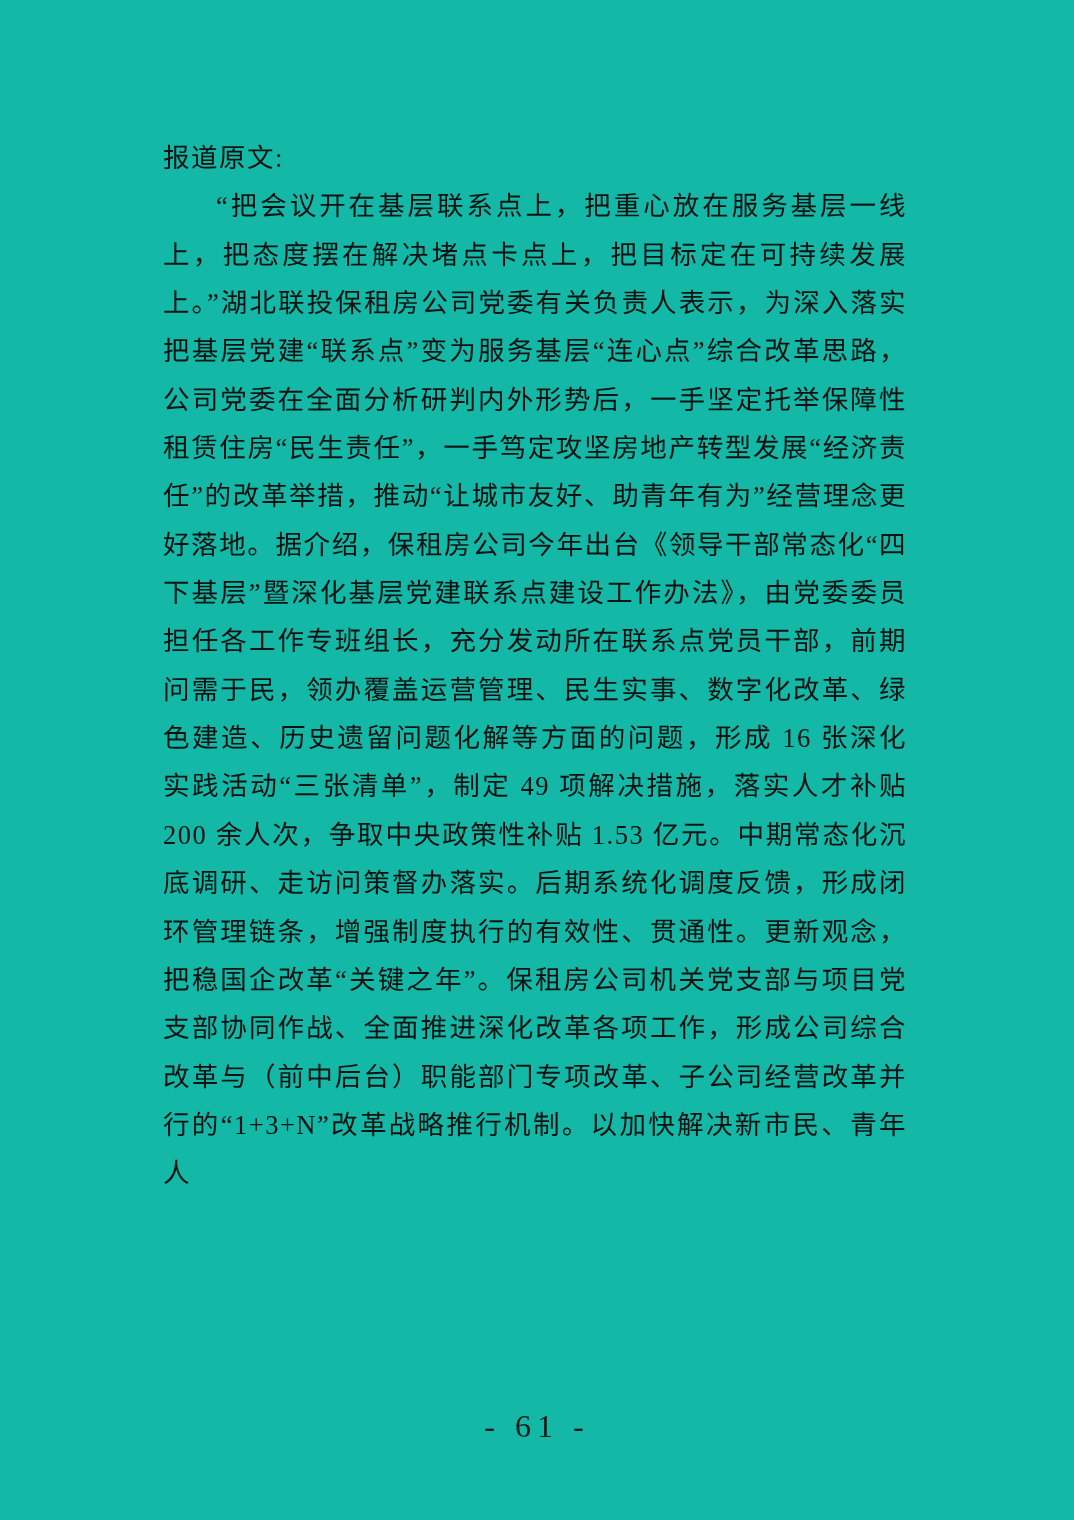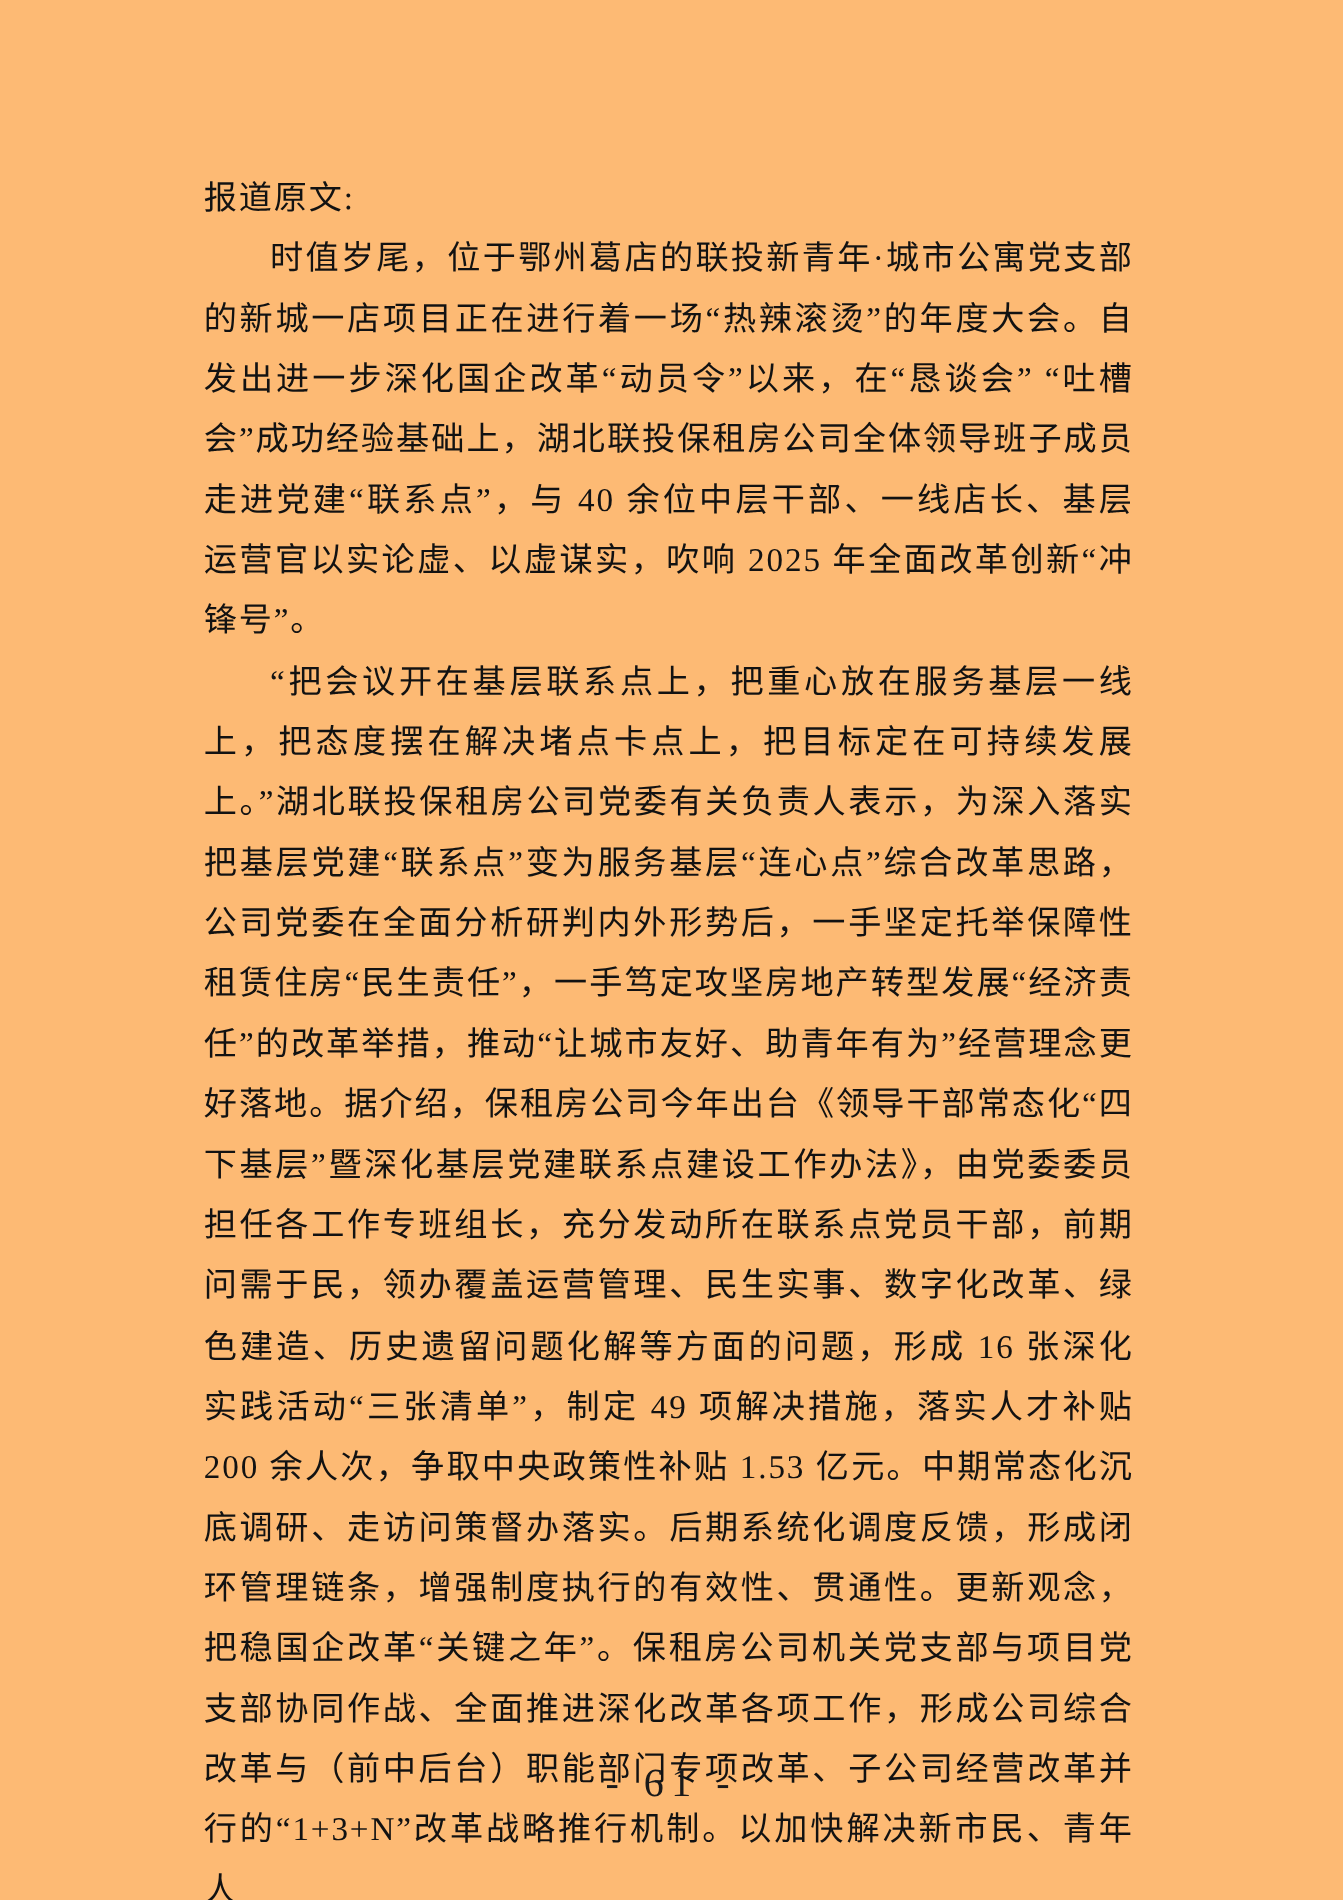--- a/index.html
+++ b/index.html
@@ -14,21 +14,21 @@
     overflow: hidden;
     font-family: "Liberation Serif", "DejaVu Serif", serif;
     color: #121212;
   }
   .page {
     position: absolute;
     left: 0;
     top: 0;
     width: 1074px;
     height: 1520px;
-    background: #fdba74;
+    background: #14b8a6;
   }
   .content {
     position: absolute;
     left: 163px;
     top: 134px;
     width: 744px;
     font-size: 26.5px;
     line-height: 48.35px;
     letter-spacing: 1.5px;
     text-align: justify;
@@ -52,17 +52,16 @@
     letter-spacing: 6px;
     color: #1a1a1a;
   }
 </style>
 </head>
 <body>
 
 <div class="page">
   <div class="content">
     <div class="heading">报道原文:</div>
-    <p class="para">时值岁尾，位于鄂州葛店的联投新青年·城市公寓党支部的新城一店项目正在进行着一场“热辣滚烫”的年度大会。自发出进一步深化国企改革“动员令”以来，在“恳谈会” “吐槽会”成功经验基础上，湖北联投保租房公司全体领导班子成员走进党建“联系点”，与 40 余位中层干部、一线店长、基层运营官以实论虚、以虚谋实，吹响 2025 年全面改革创新“冲锋号”。</p>
     <p class="para">“把会议开在基层联系点上，把重心放在服务基层一线上，把态度摆在解决堵点卡点上，把目标定在可持续发展上。”湖北联投保租房公司党委有关负责人表示，为深入落实把基层党建“联系点”变为服务基层“连心点”综合改革思路，公司党委在全面分析研判内外形势后，一手坚定托举保障性租赁住房“民生责任”，一手笃定攻坚房地产转型发展“经济责任”的改革举措，推动“让城市友好、助青年有为”经营理念更好落地。据介绍，保租房公司今年出台《领导干部常态化“四下基层”暨深化基层党建联系点建设工作办法》，由党委委员担任各工作专班组长，充分发动所在联系点党员干部，前期问需于民，领办覆盖运营管理、民生实事、数字化改革、绿色建造、历史遗留问题化解等方面的问题，形成 16 张深化实践活动“三张清单”，制定 49 项解决措施，落实人才补贴 200 余人次，争取中央政策性补贴 1.53 亿元。中期常态化沉底调研、走访问策督办落实。后期系统化调度反馈，形成闭环管理链条，增强制度执行的有效性、贯通性。更新观念，把稳国企改革“关键之年”。保租房公司机关党支部与项目党支部协同作战、全面推进深化改革各项工作，形成公司综合改革与（前中后台）职能部门专项改革、子公司经营改革并行的“1+3+N”改革战略推行机制。以加快解决新市民、青年人</p>
   </div>
   <div class="footer">- 61 -</div>
 </div>
 
 </body></html>

